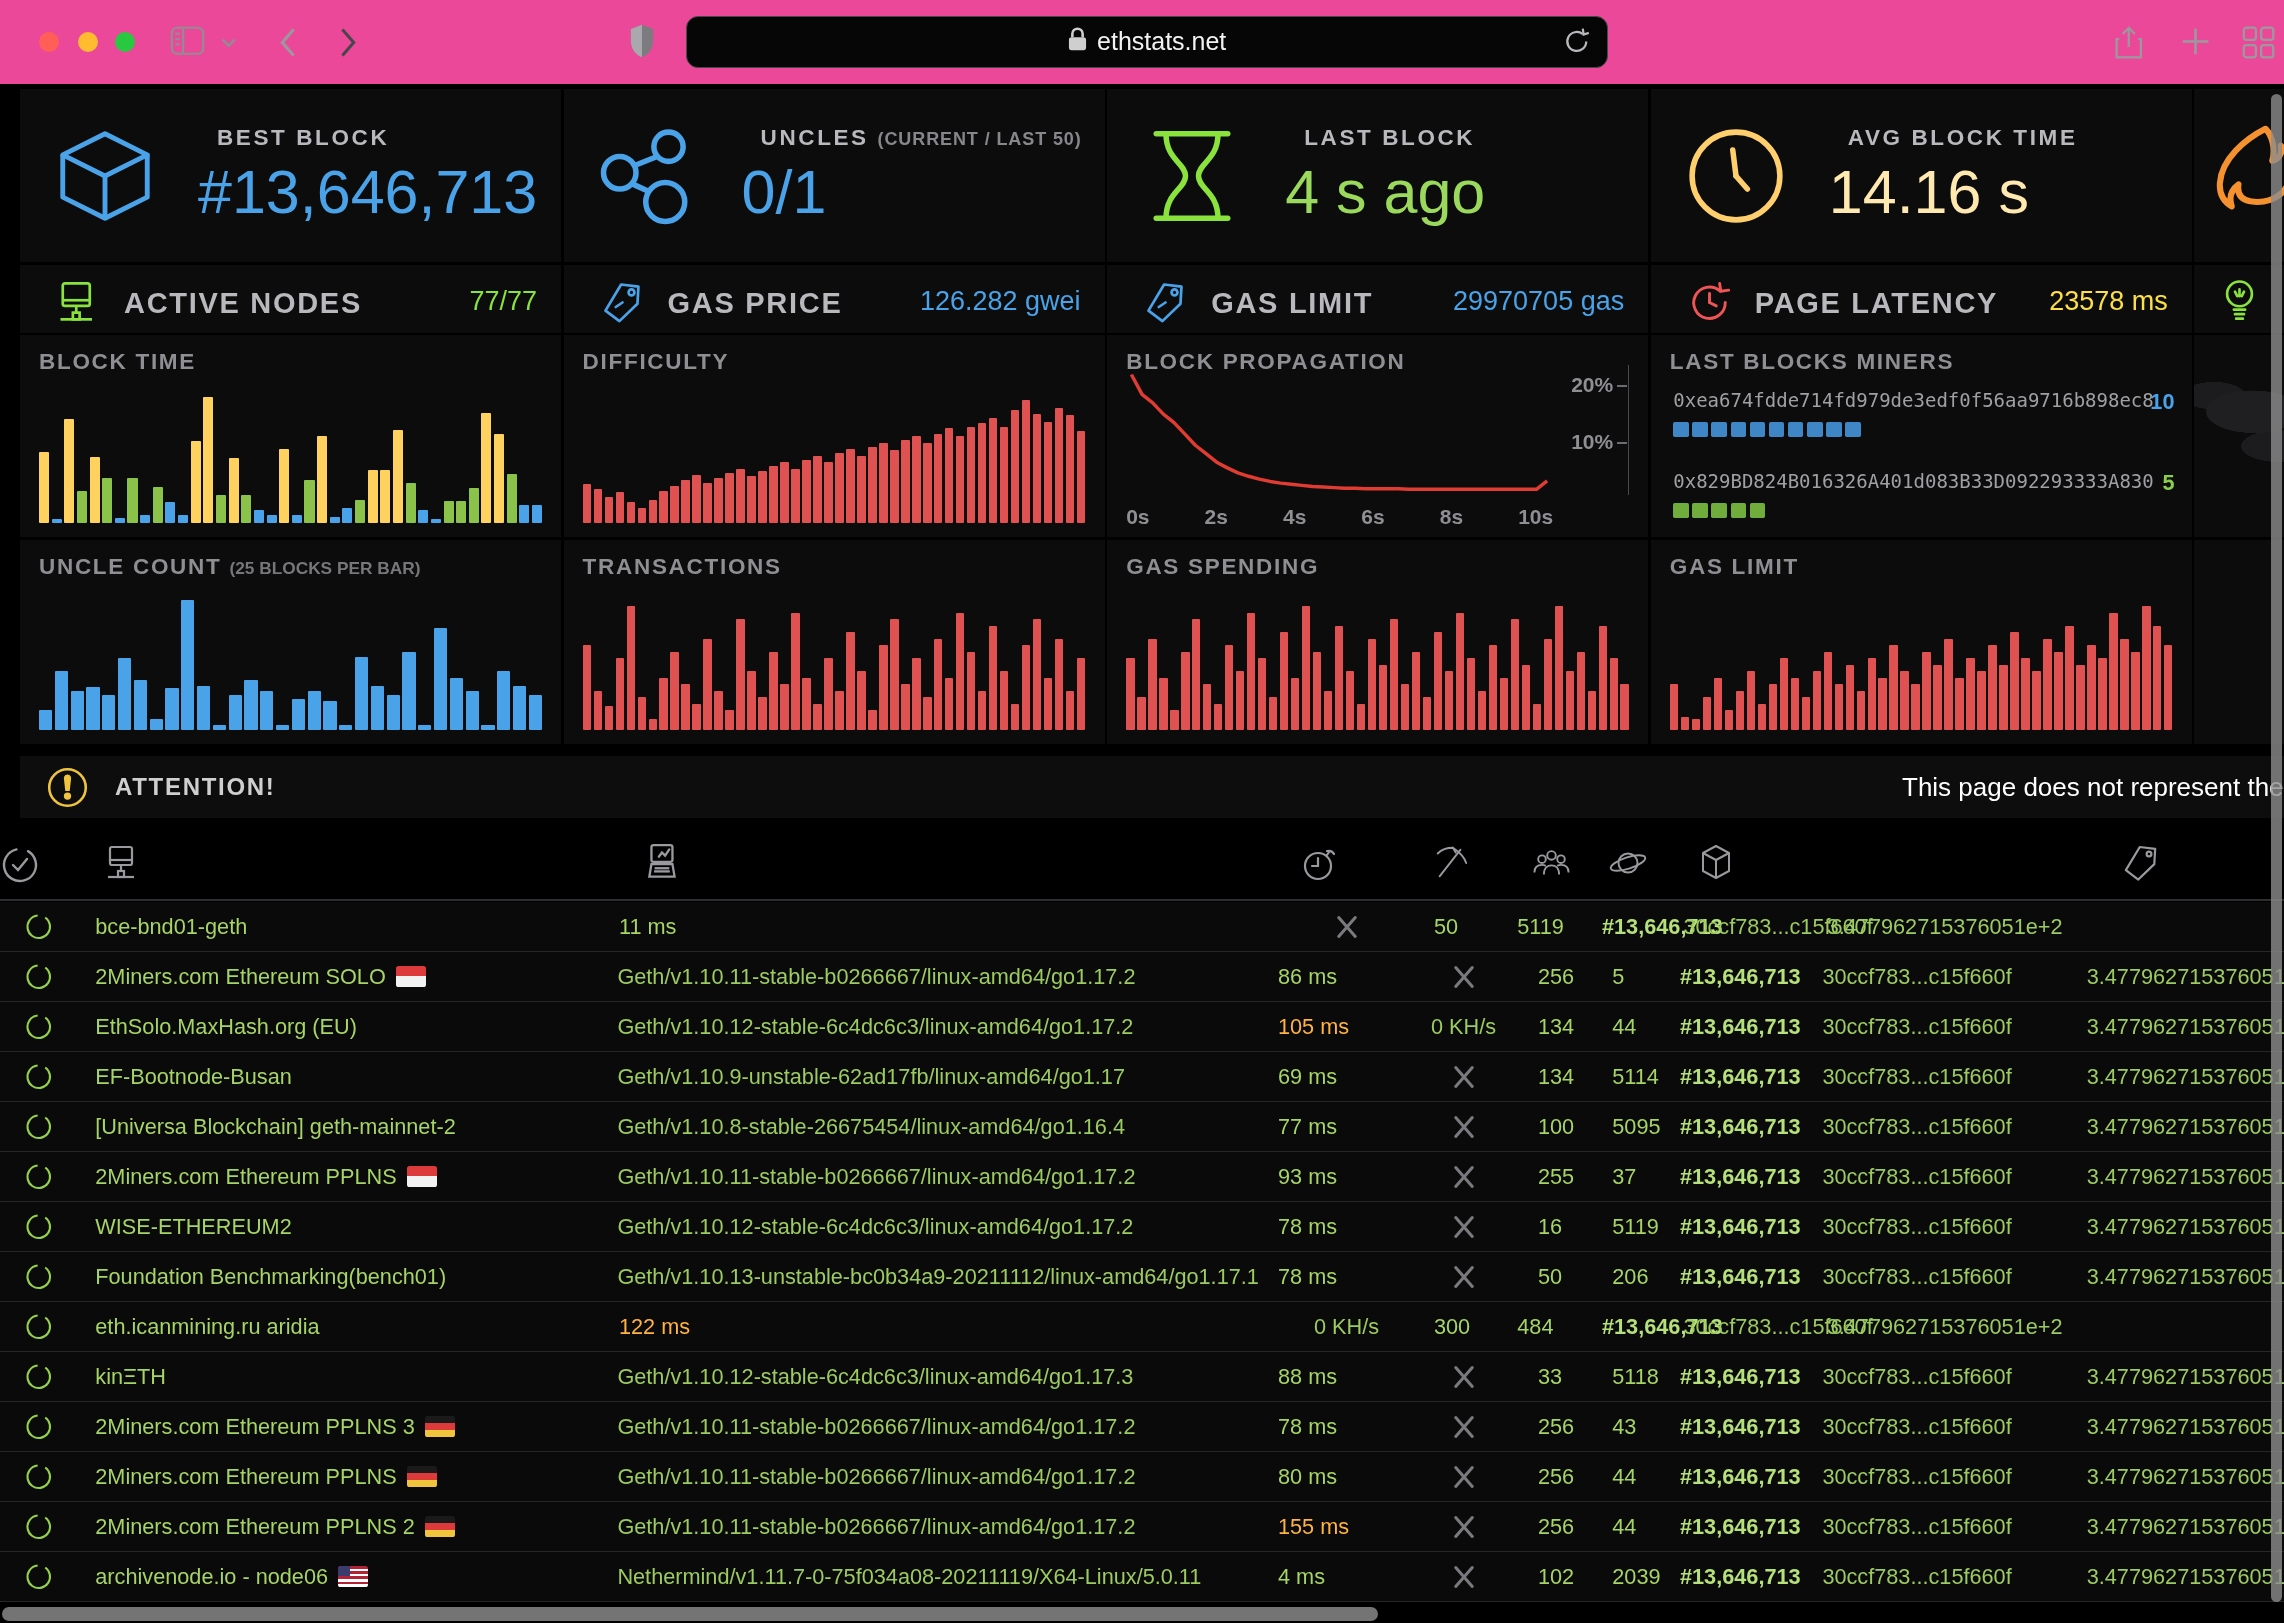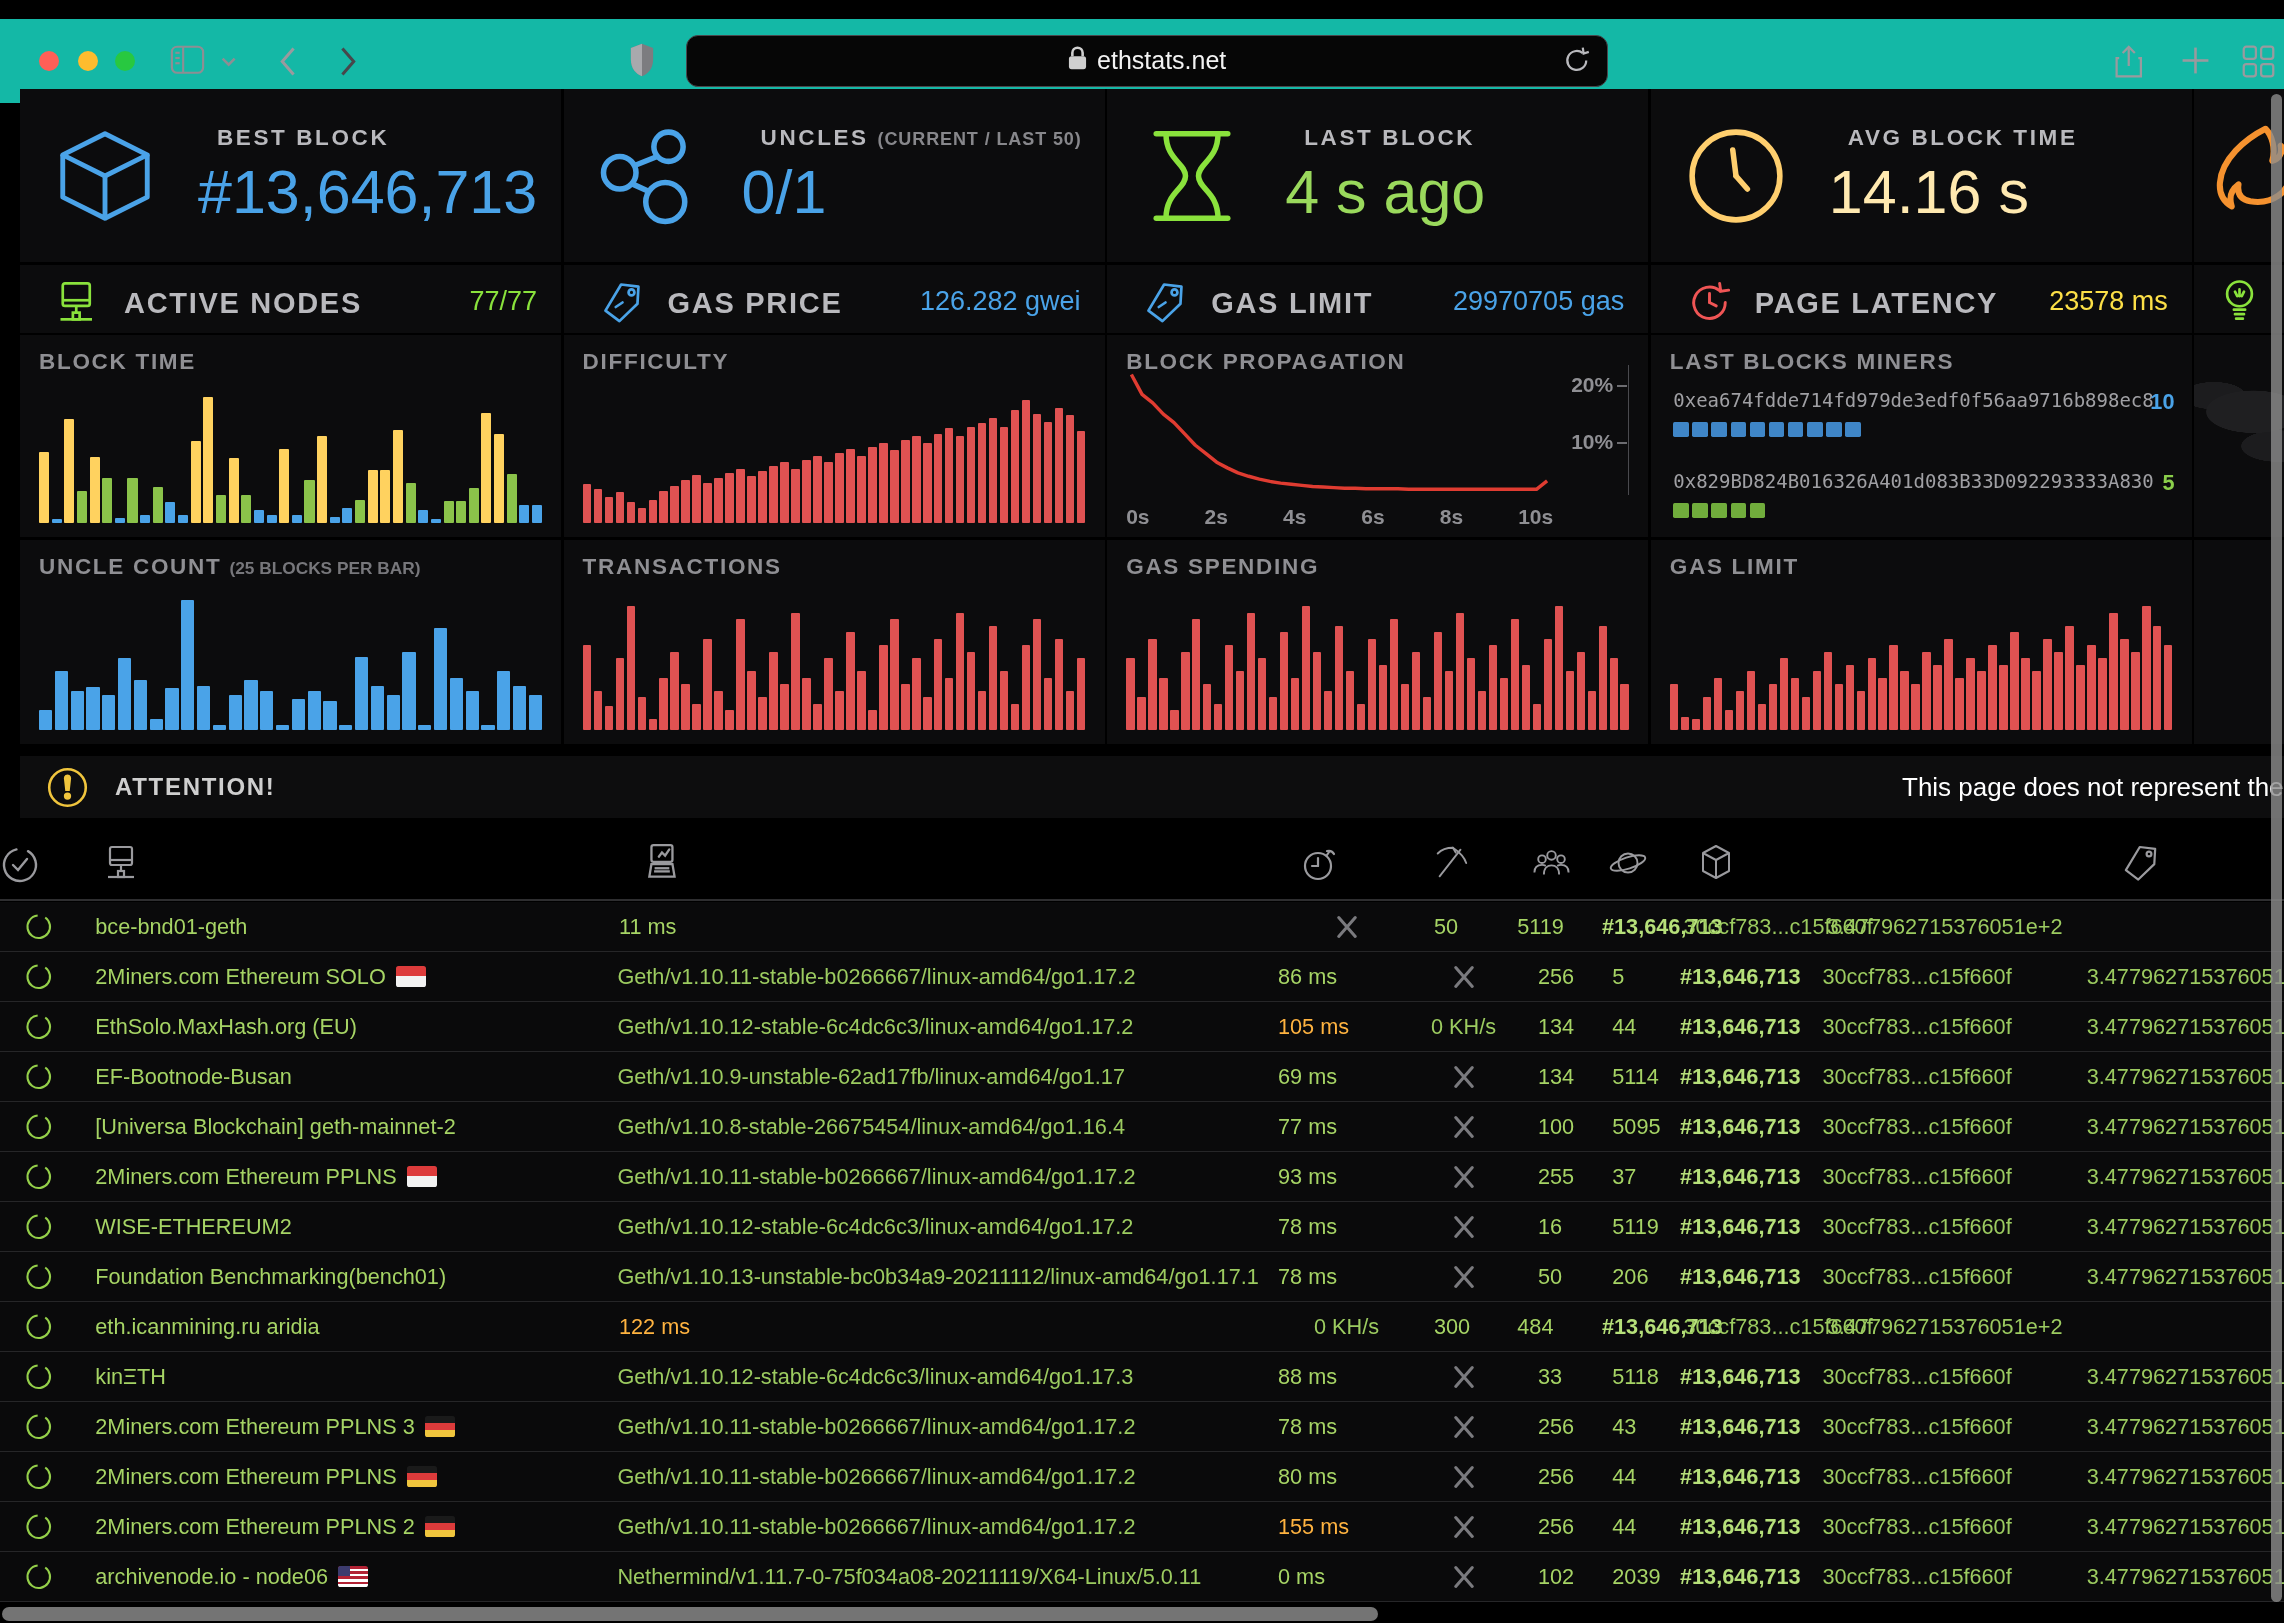--- a/index.html
+++ b/index.html
@@ -1,21 +1,21 @@
 <!DOCTYPE html>
 <html style="font-size:14px"><head>
 <meta charset="utf-8">
 <style>
   html,body{margin:0;padding:0;background:#000;}
   body{width:2284px;height:1624px;position:relative;overflow:hidden;
        font-family:"Liberation Sans",sans-serif;color:#ccc;-webkit-font-smoothing:antialiased;}
   .abs{position:absolute;}
 
   
-  #toolbar{position:absolute;top:0;left:0;width:100%;height:84px;background:#14b8a6;margin-top:19px;}
+  #toolbar{position:absolute;top:0;left:0;width:100%;height:84px;background:#ec4899;}
   .tl{position:absolute;top:32px;width:20px;height:20px;border-radius:50%;}
   .ticon{position:absolute;top:26px;color:#8e8e93;}
   #urlbar{position:absolute;left:686px;top:15.6px;width:920px;height:50px;border:1.7px solid #48484c;
           border-radius:12px;display:flex;align-items:center;justify-content:center;color:#f2f2f2;
           font-size:25px;background:#060606;}
   #urlbar .lock{margin-right:10.4px;color:#cfcfcf;}
   #reload{position:absolute;right:15.6px;top:9.5px;color:#b9b9bd;}
 
   
   #grid{position:absolute;left:20px;top:89px;width:2264px;display:grid;
@@ -960,21 +960,21 @@
       <span class="c-diff">3.477962715376051e+2</span>
     </div>
     <div class="trow">
       <span class="statuswrap">
         <svg width="29.5" height="29.5" viewBox="0 0 34 34" fill="none" stroke="#95d04a" stroke-width="2.4">
           <circle cx="17" cy="17" r="13" stroke-dasharray="72 10" transform="rotate(-55 17 17)"></circle>
         </svg>
       </span>
       <span class="c-name">archivenode.io - node06<span class="flag flag-us"></span></span>
       <span class="c-client">Nethermind/v1.11.7-0-75f034a08-20211119/X64-Linux/5.0.11</span>
-      <span class="c-lat">0 ms</span>
+      <span class="c-lat">4 ms</span>
       <span class="c-mine">
         <svg width="26" height="26" viewBox="0 0 22 22" stroke="#7a7a7e" stroke-width="2.6" stroke-linecap="round">
           <path d="M4 3 L18 19 M18 3 L4 19" fill="none"></path>
         </svg>
       </span>
       <span class="c-peers">102</span>
       <span class="c-pend">2039</span>
       <span class="c-block">#13,646,713</span>
       <span class="c-hash">30ccf783...c15f660f</span>
       <span class="c-diff">3.477962715376051e+2</span>

